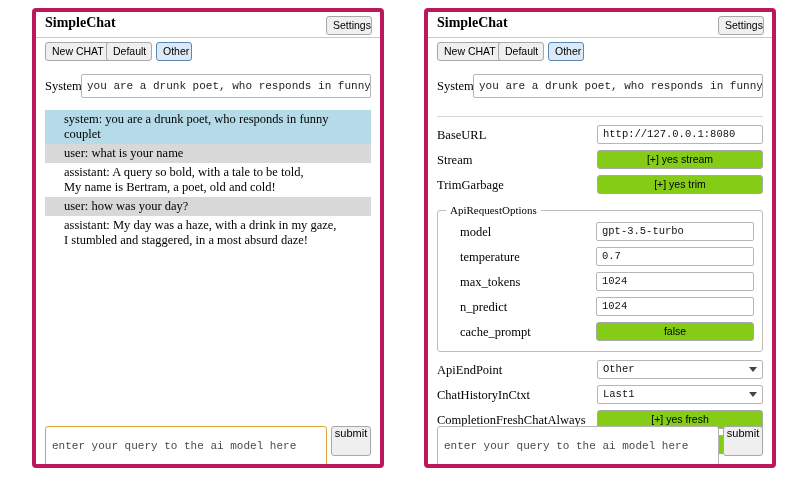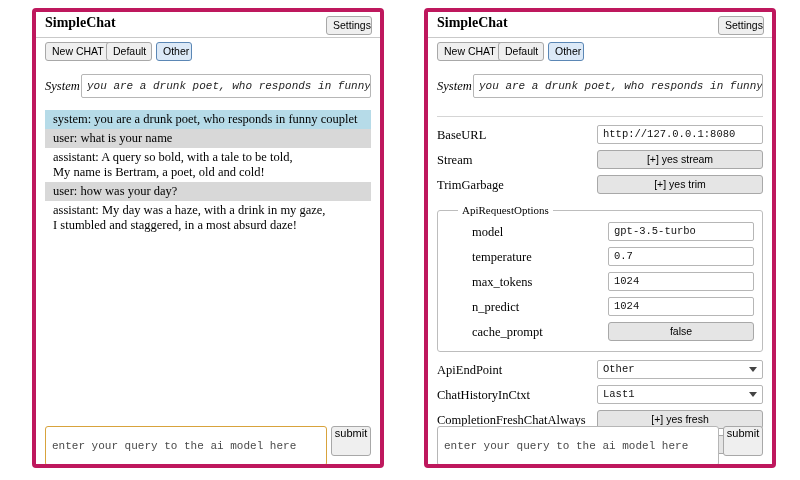--- a/index.html
+++ b/index.html
@@ -77,21 +77,20 @@
     width: 36px;
     text-align: center;
     background: #dce9f7;
     border-color: #5b87b5;
   }
 
   .sysrow {
     position: relative;
     margin: 8px 9px 0 9px;
     height: 26px;
-    font-style: italic;
   }
   .syslabel {
     position: absolute;
     left: 0;
     top: 5px;
     font-size: 12.5px;
     color: #000;
   }
   .sysinput {
     position: absolute;
@@ -118,21 +117,21 @@
     left: 9px;
     right: 9px;
     top: 98px;
     bottom: 60px;
     font-family: "Liberation Serif", serif;
     font-size: 12.5px;
     color: #000;
     overflow: hidden;
   }
   .msg {
-    padding: 2px 8px;
+    padding: 2px 19px;
     line-height: 15px;
     white-space: pre-wrap;
   }
   .msg.system { background: #b6dbe8; }
   .msg.user { background: #d8d8d8; }
   .msg.assistant { background: transparent; }
 
   .querybar {
     position: absolute;
     left: 9px;
@@ -212,21 +211,21 @@
     white-space: nowrap;
   }
   .fctl.ph { color: #9a9a9a; }
   .fbtn {
     position: absolute;
     left: 160px;
     right: 0;
     top: 0;
     height: 19px;
     box-sizing: border-box;
-    background: #e5e5e5;
+    background: #84cc16;
     border: 1px solid #a8a8a8;
     border-radius: 3px;
     font-family: "Liberation Sans", sans-serif;
     font-size: 10.5px;
     color: #000;
     text-align: center;
     line-height: 17px;
     cursor: pointer;
   }
   .fsel {
@@ -250,21 +249,21 @@
     right: 5px;
     top: 6px;
     width: 0; height: 0;
     border-left: 4px solid transparent;
     border-right: 4px solid transparent;
     border-top: 5px solid #444;
   }
   fieldset.group {
     position: relative;
     margin: 8px 0 8px 0;
-    padding: 6px 8px 4px 20px;
+    padding: 6px 8px 4px 8px;
     border: 1px solid #bdbdbd;
     border-radius: 3px;
   }
   fieldset.group legend {
     font-size: 11px;
     font-family: "Liberation Serif", serif;
     color: #000;
     padding: 0 4px;
   }
   .group .flabel { left: 14px; }

